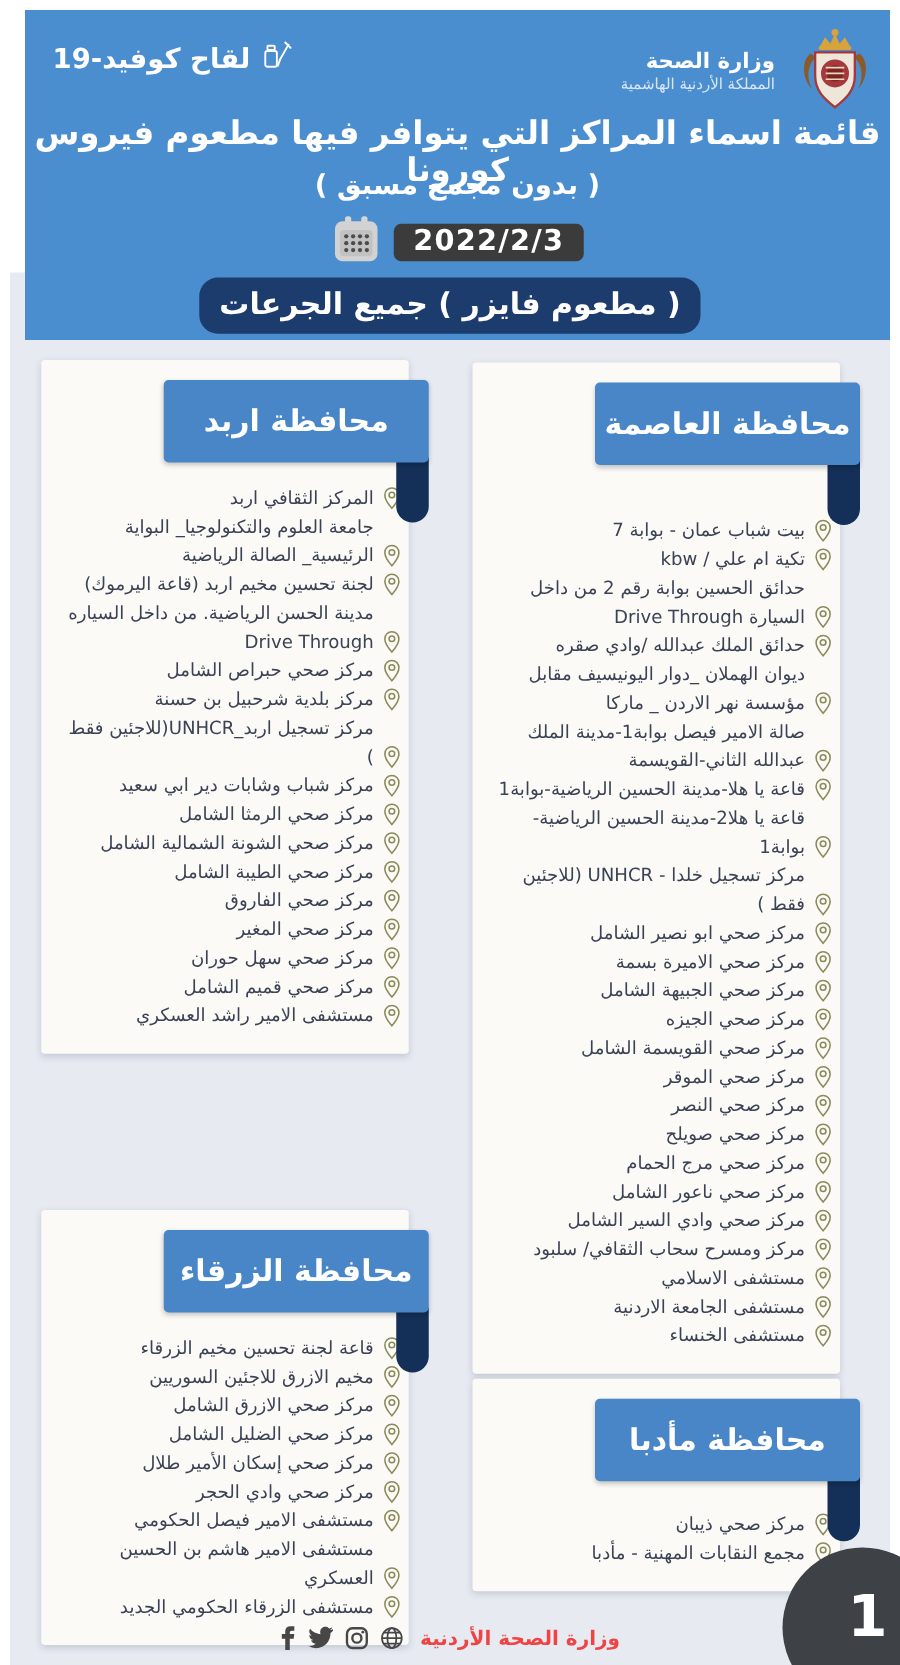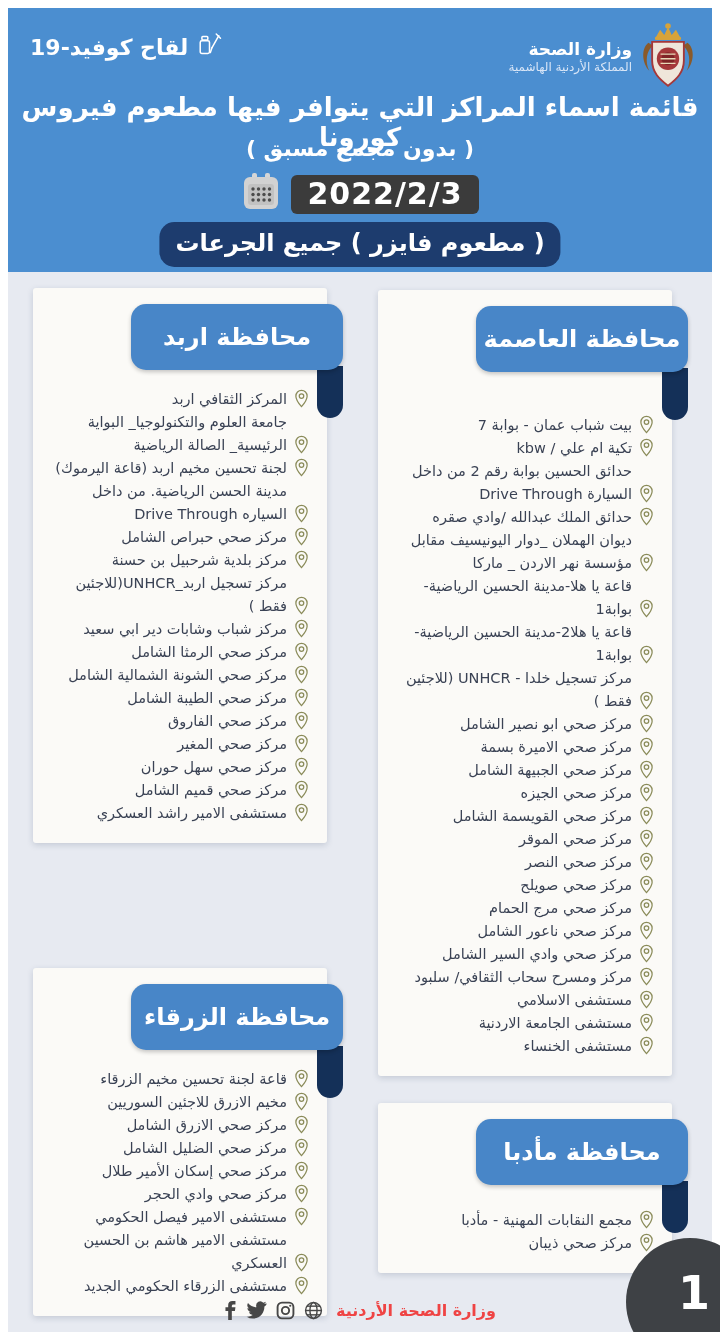--- a/index.html
+++ b/index.html
@@ -4,53 +4,53 @@
 <style>
   html,body{margin:0;padding:0;}
   body{
     width:720px;height:1332px;position:relative;overflow:hidden;
     background:#ffffff;
     font-family:"DejaVu Sans",sans-serif;
   }
   .poster-bg{position:absolute;left:8px;right:8px;top:218px;bottom:0;background:#e7eaf1;}
 
   
-  .header{position:absolute;left:8px;right:8px;top:8px;height:264px;background:#4b8ed0;}
+  .header{position:absolute;left:20px;right:8px;top:8px;height:264px;background:#4b8ed0;}
   .covid-badge{position:absolute;left:22px;top:22px;display:flex;direction:rtl;align-items:center;gap:8px;color:#ffffff;}
   .covid-badge .txt{font-size:22px;font-weight:bold;}
-  .ministry{position:absolute;right:16px;top:12px;display:flex;align-items:center;gap:8px;}
+  .ministry{position:absolute;right:16px;top:12px;display:flex;align-items:center;gap:20px;}
   .ministry .lines{text-align:right;direction:rtl;}
   .ministry .l1{color:#ffffff;font-size:17px;font-weight:bold;line-height:1.3;}
   .ministry .l2{color:#d9e6f7;font-size:12px;line-height:1.3;}
   .main-title{position:absolute;left:0;right:0;top:84px;text-align:center;color:#ffffff;font-size:26px;font-weight:bold;direction:rtl;}
   .sub-title{position:absolute;left:0;right:0;top:128px;text-align:center;color:#ffffff;font-size:22px;font-weight:bold;direction:rtl;}
   .date-row{position:absolute;left:0;right:0;top:164px;display:flex;justify-content:center;align-items:center;gap:10px;}
-  .date-badge{background:#3b3b3b;color:#ffffff;font-size:30px;font-weight:bold;padding:1px 16px 3px;border-radius:6px;letter-spacing:1px;}
+  .date-badge{background:#3b3b3b;color:#ffffff;font-size:23px;font-weight:bold;padding:1px 16px 3px;border-radius:6px;letter-spacing:1px;}
 
   
   .banner{position:absolute;top:222px;left:50%;transform:translateX(-50%);
     background:#1d3c6e;color:#ffffff;font-size:24px;font-weight:bold;
     padding:7px 16px 10px;border-radius:15px;direction:rtl;white-space:nowrap;z-index:3;}
 
   
   .card{position:absolute;width:294px;background:#fbfaf7;border-radius:3px;
     box-shadow:0 2px 6px rgba(40,55,90,.18);}
   .card-irbid {left:33px; top:288px; min-height:535px;}
   .card-zarqa {left:33px; top:968px; min-height:296px;}
   .card-amman {left:378px;top:290px; min-height:757px;}
   .card-madaba{left:378px;top:1103px;min-height:162px;}
 
   .tab{position:absolute;top:16px;right:-16px;width:212px;height:66px;background:#4886c8;
-    border-radius:15px;z-index:2;display:flex;align-items:center;justify-content:center;
+    border-radius:4px;z-index:2;display:flex;align-items:center;justify-content:center;
     box-shadow:0 2px 4px rgba(0,0,0,.22);}
   .tab .tab-title{color:#ffffff;font-size:24px;font-weight:bold;direction:rtl;}
   .fold{position:absolute;top:78px;right:-16px;width:26px;height:52px;background:#143058;
     border-radius:0 0 14px 14px;z-index:1;}
 
-  ul.centers{list-style:none;margin:0;padding:100px 18px 18px 12px;direction:rtl;}
+  ul.centers{list-style:none;margin:0;padding:100px 6px 18px 12px;direction:rtl;}
   .card-amman ul.centers{padding-top:124px;}
   .card-madaba ul.centers{padding-top:106px;}
   ul.centers li{display:flex;align-items:flex-end;gap:7px;
     color:#3a4254;font-size:14.5px;line-height:23px;text-align:right;}
   ul.centers li svg{flex-shrink:0;margin-bottom:3px;}
 
   
   .footer{position:absolute;left:0;right:0;bottom:12px;display:flex;justify-content:center;
     align-items:center;gap:9px;z-index:2;}
   .footer .f-label{color:#ef4444;font-size:16px;font-weight:bold;direction:rtl;margin-left:4px;}
@@ -308,20 +308,27 @@
       </li>
 
       <li>
         <svg width="15" height="19" viewBox="0 0 24 30" fill="none" stroke="#8a8b59" stroke-width="2">
           <path d="M12 2C6.9 2 3 6.1 3 11.2 3 17.5 12 28 12 28s9-10.5 9-16.8C21 6.1 17.1 2 12 2z"></path>
           <circle cx="12" cy="11" r="3.6"></circle>
         </svg>
         <span>ديوان الهملان _دوار اليونيسيف مقابل مؤسسة نهر الاردن _ ماركا</span>
       </li>
 
+      <li>
+        <svg width="15" height="19" viewBox="0 0 24 30" fill="none" stroke="#8a8b59" stroke-width="2">
+          <path d="M12 2C6.9 2 3 6.1 3 11.2 3 17.5 12 28 12 28s9-10.5 9-16.8C21 6.1 17.1 2 12 2z"></path>
+          <circle cx="12" cy="11" r="3.6"></circle>
+        </svg>
+        <span>صالة الامير فيصل بوابة1-مدينة الملك عبدالله الثاني-القويسمة</span>
+      </li>
 
       <li>
         <svg width="15" height="19" viewBox="0 0 24 30" fill="none" stroke="#8a8b59" stroke-width="2">
           <path d="M12 2C6.9 2 3 6.1 3 11.2 3 17.5 12 28 12 28s9-10.5 9-16.8C21 6.1 17.1 2 12 2z"></path>
           <circle cx="12" cy="11" r="3.6"></circle>
         </svg>
         <span>قاعة يا هلا-مدينة الحسين الرياضية-بوابة1</span>
       </li>
 
       <li>
@@ -548,29 +555,29 @@
   <div class="tab">
     <span class="tab-title">محافظة مأدبا</span>
   </div>
   <ul class="centers">
 
       <li>
         <svg width="15" height="19" viewBox="0 0 24 30" fill="none" stroke="#8a8b59" stroke-width="2">
           <path d="M12 2C6.9 2 3 6.1 3 11.2 3 17.5 12 28 12 28s9-10.5 9-16.8C21 6.1 17.1 2 12 2z"></path>
           <circle cx="12" cy="11" r="3.6"></circle>
         </svg>
+        <span>مركز صحي ذيبان</span>
+      </li>
+
+      <li>
+        <svg width="15" height="19" viewBox="0 0 24 30" fill="none" stroke="#8a8b59" stroke-width="2">
+          <path d="M12 2C6.9 2 3 6.1 3 11.2 3 17.5 12 28 12 28s9-10.5 9-16.8C21 6.1 17.1 2 12 2z"></path>
+          <circle cx="12" cy="11" r="3.6"></circle>
+        </svg>
         <span>مجمع النقابات المهنية - مأدبا</span>
-      </li>
-
-      <li>
-        <svg width="15" height="19" viewBox="0 0 24 30" fill="none" stroke="#8a8b59" stroke-width="2">
-          <path d="M12 2C6.9 2 3 6.1 3 11.2 3 17.5 12 28 12 28s9-10.5 9-16.8C21 6.1 17.1 2 12 2z"></path>
-          <circle cx="12" cy="11" r="3.6"></circle>
-        </svg>
-        <span>مركز صحي ذيبان</span>
       </li>
 
     </ul>
 </section>
 
 <footer class="footer">
   <span class="icon">
     <svg width="12" height="20" viewBox="0 0 12 22" fill="#474747">
       <path d="M8 22H4v-10H1V8h3V5.5C4 2.5 5.8 1 8.6 1H12v4H9.8C8.6 5 8 5.6 8 6.8V8h4l-.6 4H8z"></path>
     </svg>

